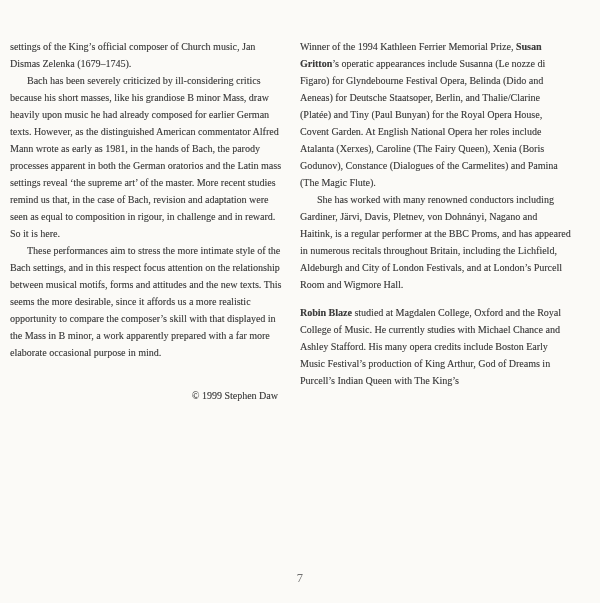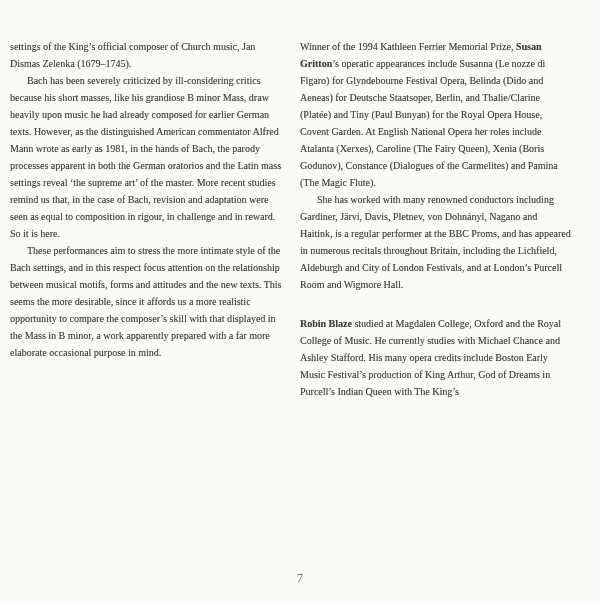--- a/index.html
+++ b/index.html
@@ -22,21 +22,21 @@
   }
   .col {
     width: 272px;
     font-size: 10px;
     line-height: 17px;
     text-align: left;
     text-shadow: 0.2px 0.2px 0.4px rgba(70,70,70,0.45);
   }
   .para { margin: 0; }
   .para.indent { text-indent: 17px; }
-  .para.spaced { margin-top: 22px; }
+  .para.spaced { margin-top: 11px; }
   .credit {
     margin: 26px 4px 0 0;
     text-align: right;
   }
   .bold { font-weight: bold; text-align: right; }
   .italic { }
   .page-number {
     position: absolute;
     left: 0; right: 0;
     bottom: 17px;
@@ -49,20 +49,21 @@
 </head>
 <body>
 
 <div class="page">
   <div class="columns">
 
     <div class="col">
       <p class="para"><span>settings of the King’s official composer of Church music, Jan Dismas Zelenka (1679–1745).</span></p>
       <p class="para indent"><span>Bach has been severely criticized by ill-considering critics because his short masses, like his grandiose B minor Mass, draw heavily upon music he had already composed for earlier German texts. However, as the distinguished American commentator Alfred Mann wrote as early as 1981, in the hands of Bach, the parody processes apparent in both the German oratorios and the Latin mass settings reveal ‘the supreme art’ of the master. More recent studies remind us that, in the case of Bach, revision and adaptation were seen as equal to composition in rigour, in challenge and in reward. So it is here.</span></p>
       <p class="para indent"><span>These performances aim to stress the more intimate style of the Bach settings, and in this respect focus attention on the relationship between musical motifs, forms and attitudes and the new texts. This seems the more desirable, since it affords us a more realistic opportunity to compare the composer’s skill with that displayed in the Mass in B minor, a work apparently prepared with a far more elaborate occasional purpose in mind.</span></p>
+      <p class="credit">© 1999 Stephen Daw</p>
     </div>
 
     <div class="col">
       <p class="para"><span>Winner of the 1994 Kathleen Ferrier Memorial Prize, </span><span class="bold">Susan Gritton</span><span>’s operatic appearances include Susanna (</span><span class="italic">Le nozze di Figaro</span><span>) for Glyndebourne Festival Opera, Belinda (</span><span class="italic">Dido and Aeneas</span><span>) for Deutsche Staatsoper, Berlin, and Thalie/Clarine (</span><span class="italic">Platée</span><span>) and Tiny (</span><span class="italic">Paul Bunyan</span><span>) for the Royal Opera House, Covent Garden. At English National Opera her roles include Atalanta (</span><span class="italic">Xerxes</span><span>), Caroline (</span><span class="italic">The Fairy Queen</span><span>), Xenia (</span><span class="italic">Boris Godunov</span><span>), Constance (</span><span class="italic">Dialogues of the Carmelites</span><span>) and Pamina (</span><span class="italic">The Magic Flute</span><span>).</span></p>
       <p class="para indent"><span>She has worked with many renowned conductors including Gardiner, Järvi, Davis, Pletnev, von Dohnányi, Nagano and Haitink, is a regular performer at the BBC Proms, and has appeared in numerous recitals throughout Britain, including the Lichfield, Aldeburgh and City of London Festivals, and at London’s Purcell Room and Wigmore Hall.</span></p>
       <p class="para spaced"><span class="bold">Robin Blaze</span><span> studied at Magdalen College, Oxford and the Royal College of Music. He currently studies with Michael Chance and Ashley Stafford. His many opera credits include Boston Early Music Festival’s production of </span><span class="italic">King Arthur</span><span>, God of Dreams in Purcell’s </span><span class="italic">Indian Queen</span><span> with The King’s</span></p>
     </div>
 
   </div>
 

